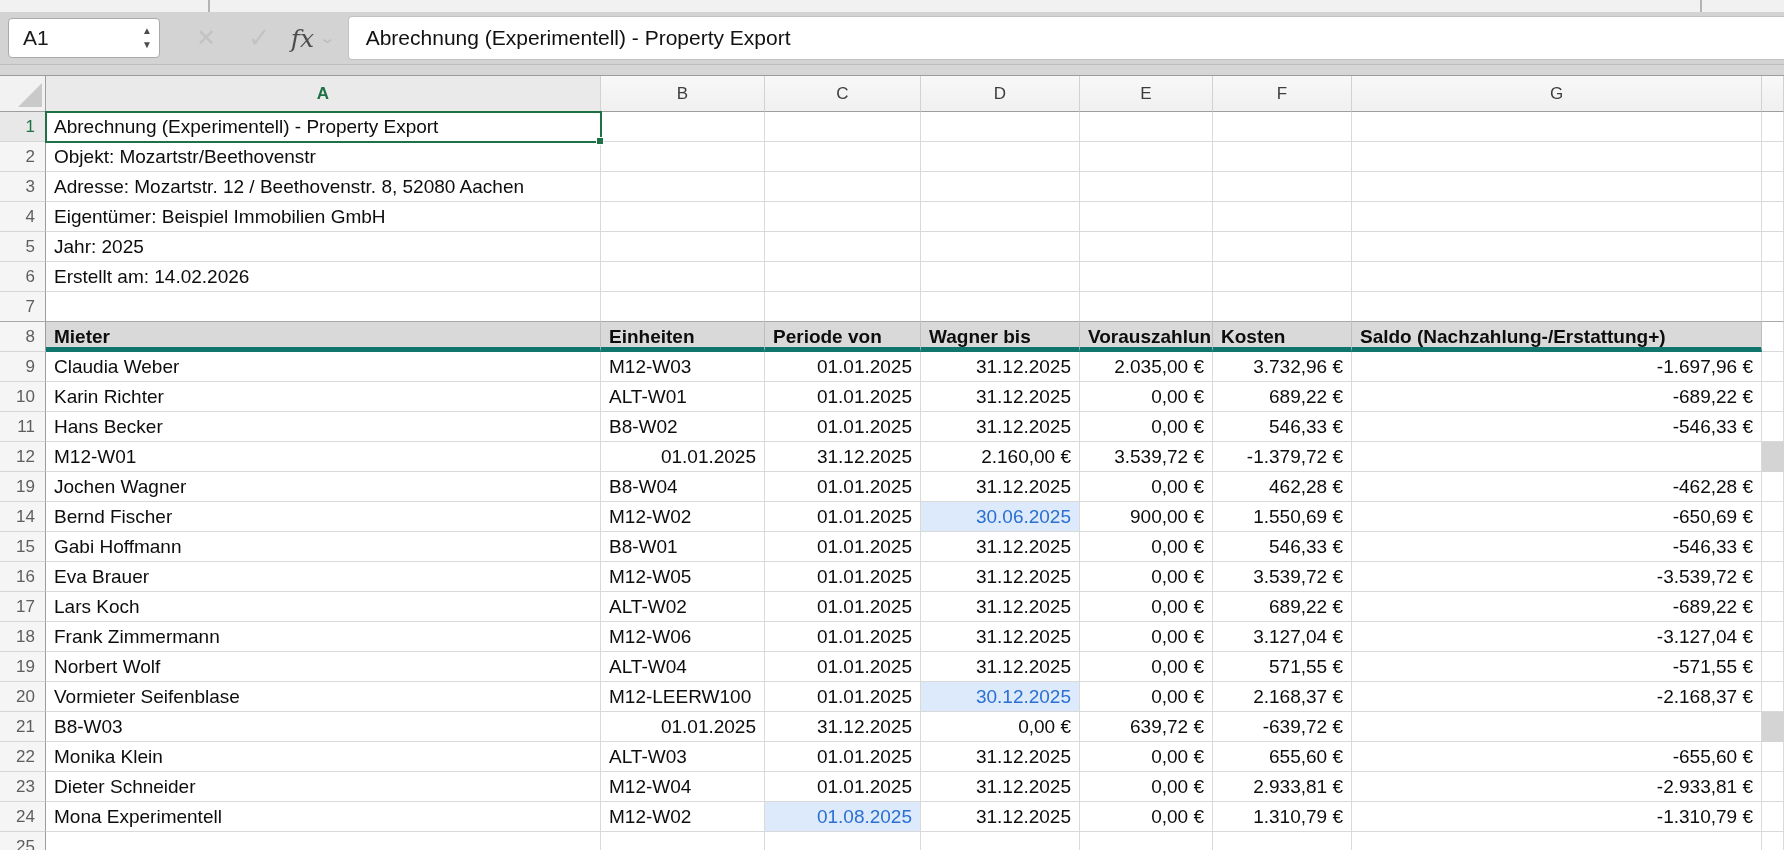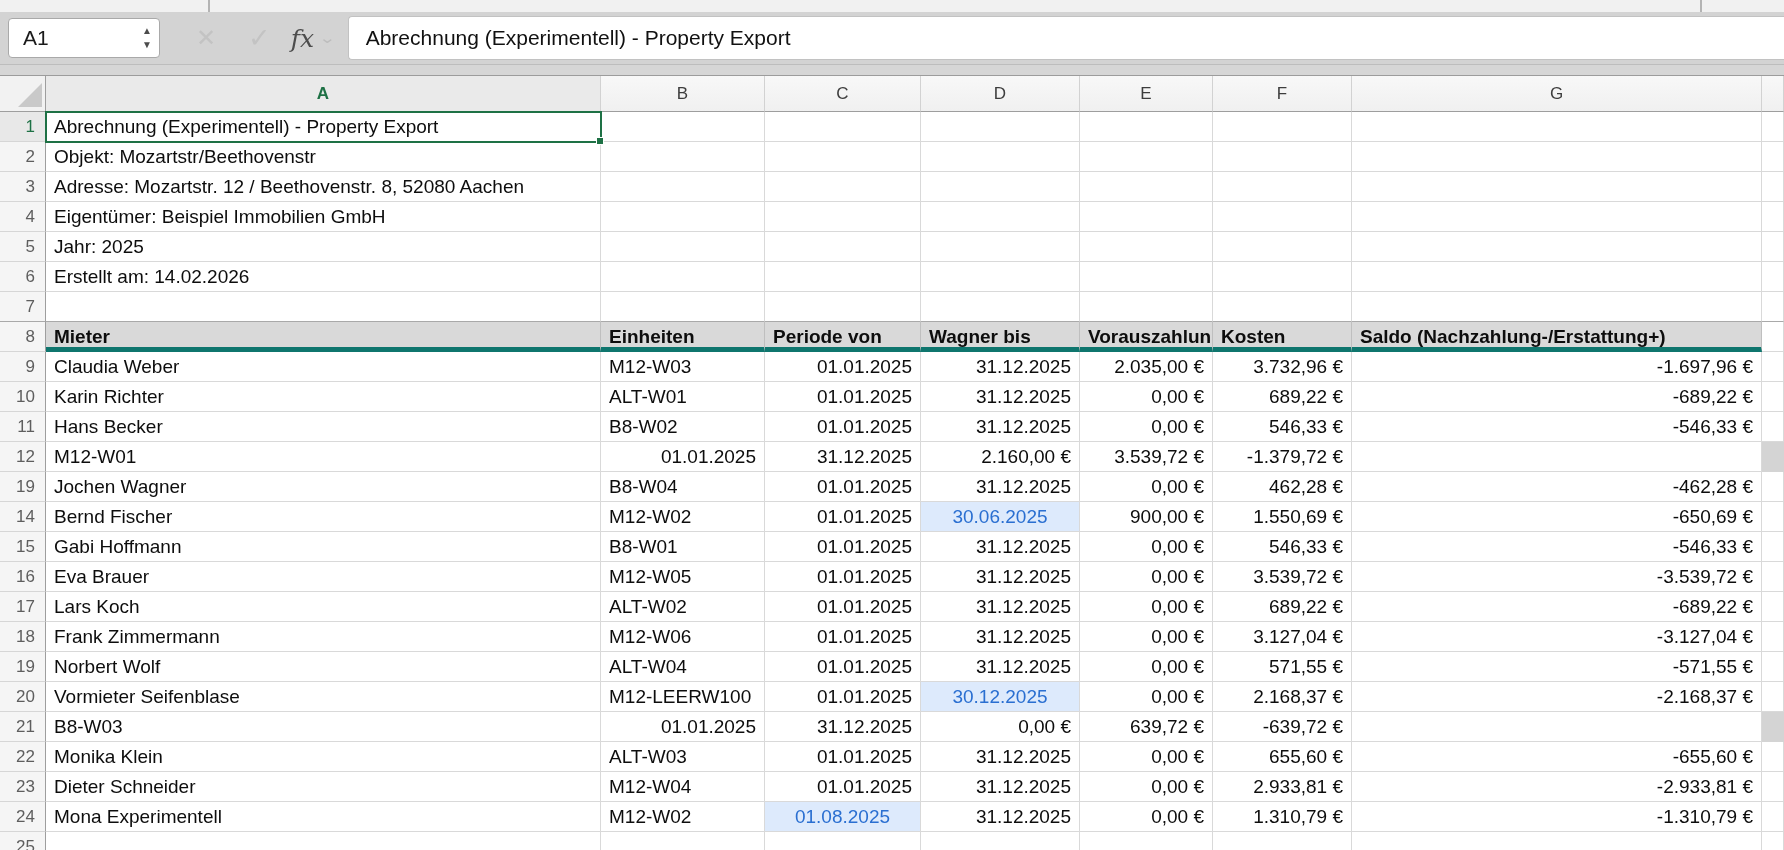--- a/index.html
+++ b/index.html
@@ -51,21 +51,21 @@
 
   
   .rh{height:30px;box-sizing:border-box;background:#f5f5f5;border-right:1px solid #9e9e9e;
       border-bottom:1px solid #d6d6d6;font-size:17px;color:#5e5e5e;
       text-align:right;padding-right:10px;line-height:29px;}
   .rh.sel{background:#e8e8e8;color:var(--accent);}
   .cell{height:30px;box-sizing:border-box;background:#fff;border-right:1px solid #d9d9d9;
       border-bottom:1px solid #d9d9d9;font-size:19px;color:#0d0d0d;
       padding:0 8px;line-height:29px;white-space:nowrap;overflow:hidden;}
   .cell.num{text-align:right;}
-  .cell.hl{background:var(--hl-bg);color:var(--hl-text);text-align:center;}
+  .cell.hl{background:var(--hl-bg);color:var(--hl-text);}
   .thead .cell{background:var(--thead-bg);font-weight:bold;border-right:1px solid #bfbfbf;
       border-bottom:5px solid #0f766e;}
   .thead .cell.blank{background:#fff;border-right:1px solid #d9d9d9;border-bottom:1px solid #d9d9d9;}
   .pre-thead .cell, .pre-thead .rh{border-bottom:1px solid #a9a9a9;}
 
   
   #sel-box{position:absolute;left:45px;top:111px;width:557px;height:32px;box-sizing:border-box;
       border:2px solid var(--accent);pointer-events:none;}
   #sel-handle{position:absolute;right:-4px;bottom:-4px;width:8px;height:8px;
       background:var(--accent);border:1px solid #fff;box-sizing:border-box;}

